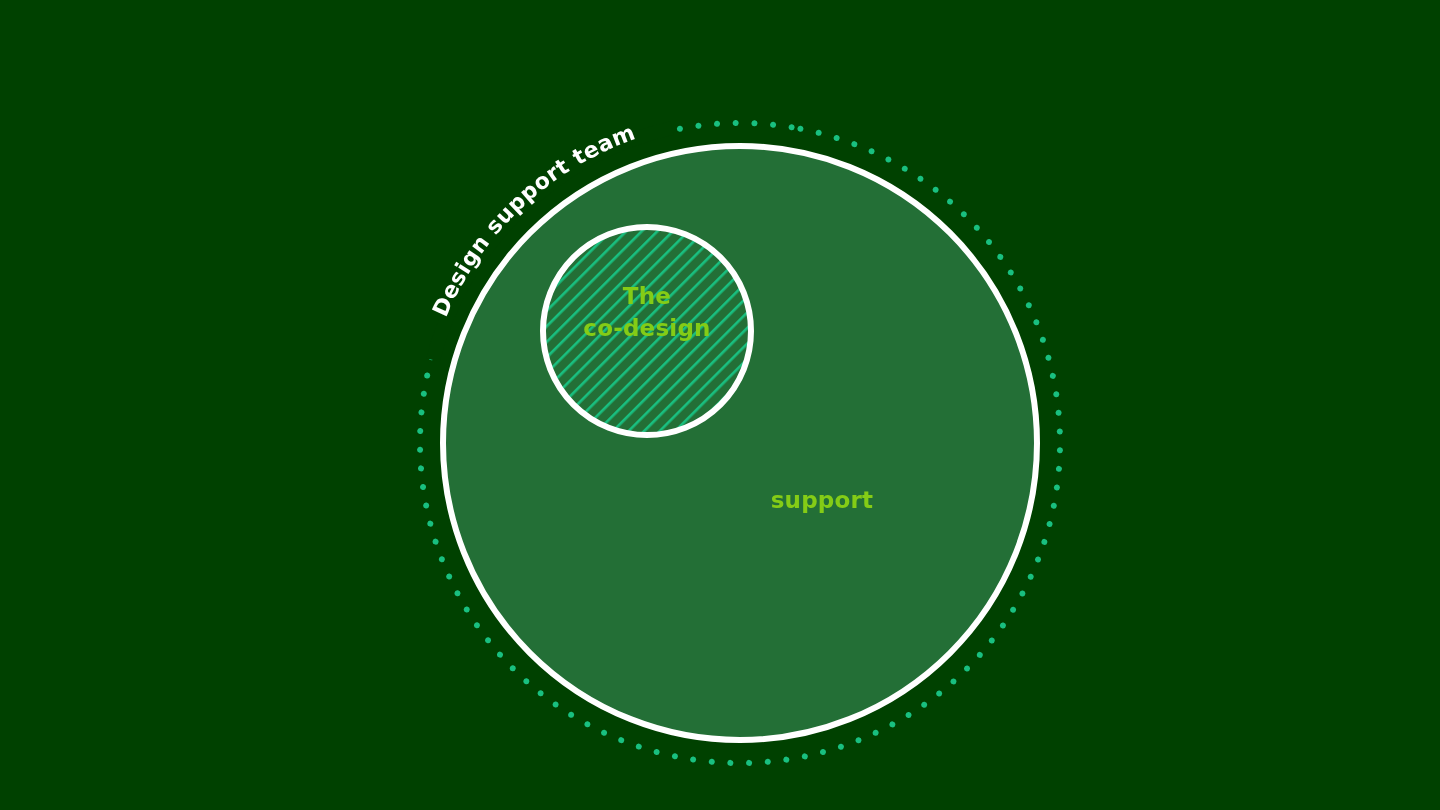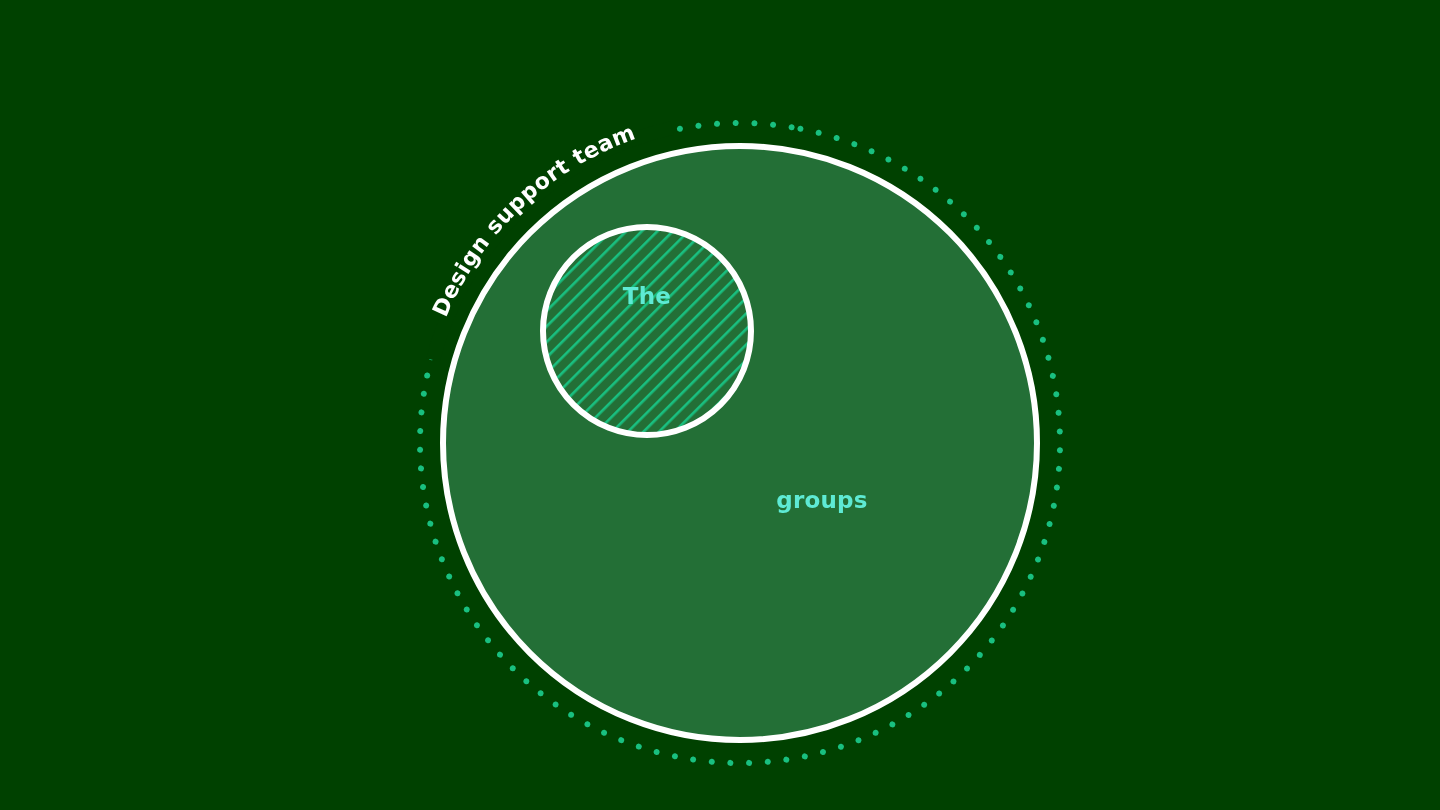--- a/index.html
+++ b/index.html
@@ -18,21 +18,21 @@
     }
     svg.diagram {
       position: absolute;
       left: 0;
       top: 0;
       width: 1440px;
       height: 810px;
     }
     .label {
       position: absolute;
-      color: #5eead4;
+      color: #84cc16;
       font-family: "DejaVu Sans", sans-serif;
       font-weight: bold;
       text-align: center;
       line-height: 32px;
       font-size: 23px;
       letter-spacing: 0.2px;
     }
     .label-inner {
       left: 567px;
       top: 280px;
@@ -74,18 +74,19 @@
       <textPath href="#ringTextPath" startOffset="0" id="ring-label-path">Design support team</textPath>
     </text>
 
     <circle cx="740" cy="443" r="297" fill="#236f36" stroke="#ffffff" stroke-width="6"></circle>
 
     <circle cx="647" cy="331" r="104" fill="url(#hatch)" stroke="#ffffff" stroke-width="6"></circle>
   </svg>
 
   <div class="label label-inner">
     <div>The</div>
+    <div>co-design</div>
   </div>
 
   <div class="label label-outer">
-    <div>groups</div>
+    <div>support</div>
   </div>
 </div>
 
 </body></html>

